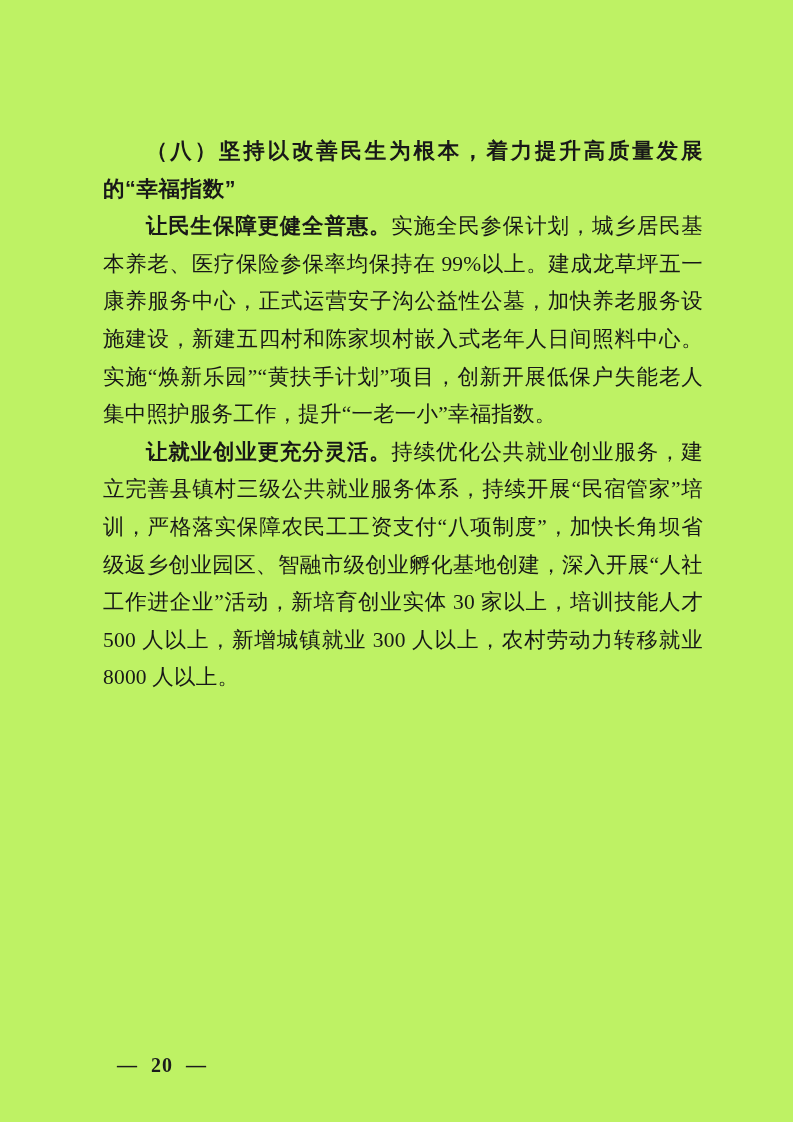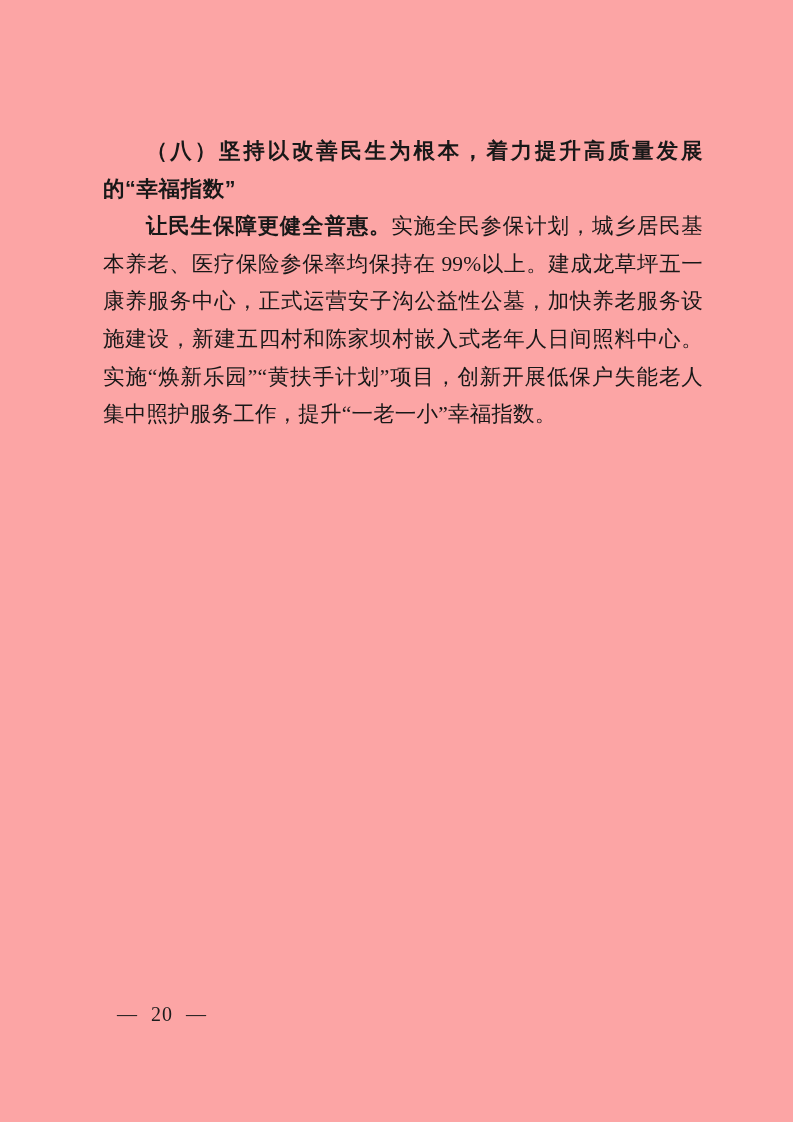--- a/index.html
+++ b/index.html
@@ -4,21 +4,21 @@
 <style>
   html, body {
     margin: 0;
     padding: 0;
     background: #ffffff;
   }
   .page {
     position: relative;
     width: 793px;
     height: 1122px;
-    background: #fca5a5;
+    background: #bef264;
     color: #181818;
     font-family: "Liberation Serif", "DejaVu Serif", serif;
     overflow: hidden;
   }
   .content {
     position: absolute;
     left: 103px;
     top: 133px;
     width: 600px;
     font-size: 21.5px;
@@ -38,34 +38,36 @@
     letter-spacing: 0.6px;
   }
   .lead {
     font-family: "Liberation Sans", "DejaVu Sans", sans-serif;
     font-weight: 700;
     margin-top: 27px;
   }
   .footer {
     position: absolute;
     left: 117px;
-    top: 1003px;
+    top: 1054px;
     font-size: 20px;
     word-spacing: 7px;
     letter-spacing: 1px;
     color: #1c1c1c;
+    font-weight: bold;
   }
 </style>
 </head>
 <body>
 
 <div class="page">
   <div class="content">
     <p class="heading">（八）坚持以改善民生为根本，着力提升高质量发展的“幸福指数”</p>
 
     <p><span class="lead">让民生保障更健全普惠。</span><span>实施全民参保计划，城乡居民基本养老、医疗保险参保率均保持在 99%以上。建成龙草坪五一康养服务中心，正式运营安子沟公益性公墓，加快养老服务设施建设，新建五四村和陈家坝村嵌入式老年人日间照料中心。实施“焕新乐园”“黄扶手计划”项目，创新开展低保户失能老人集中照护服务工作，提升“一老一小”幸福指数。</span></p>
 
+    <p><span class="lead">让就业创业更充分灵活。</span><span>持续优化公共就业创业服务，建立完善县镇村三级公共就业服务体系，持续开展“民宿管家”培训，严格落实保障农民工工资支付“八项制度”，加快长角坝省级返乡创业园区、智融市级创业孵化基地创建，深入开展“人社工作进企业”活动，新培育创业实体 30 家以上，培训技能人才 500 人以上，新增城镇就业 300 人以上，农村劳动力转移就业 8000 人以上。</span></p>
 
 
   </div>
 
   <div class="footer">— 20 —</div>
 </div>
 
 </body></html>

